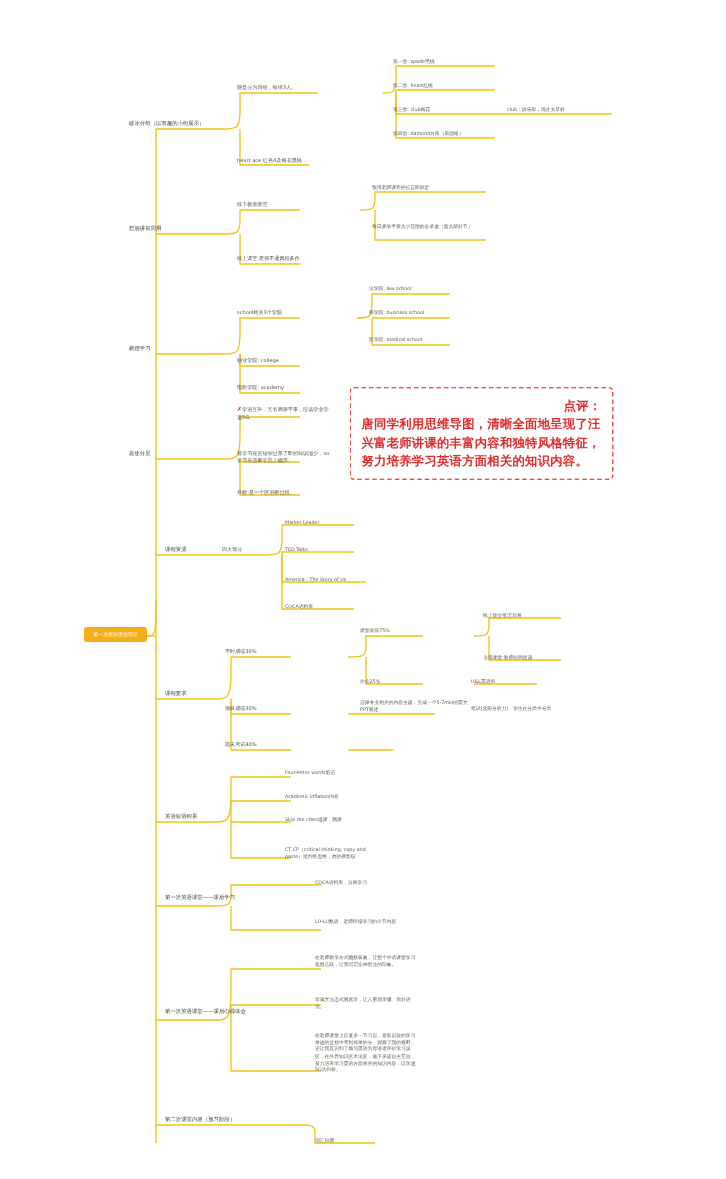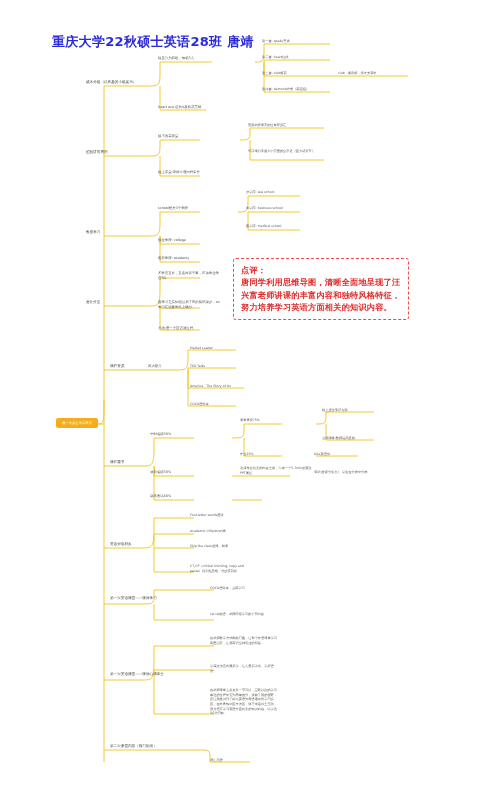--- a/index.html
+++ b/index.html
@@ -77,21 +77,21 @@
     padding: 5px 7px 6px 7px;
     border: 1px dashed #ef4b4b;
     border-radius: 3px;
     background: #ffffff;
     color: #e02b2b;
     font-size: 8.2px;
     line-height: 1.5;
     font-weight: bold;
     letter-spacing: .2px;
   }
-  .comment-box .cb-head { display: block; }
+  .comment-box .cb-head { display: block; text-align: right; }
   .comment-box .cb-body { display: block; }
 </style>
 </head>
 <body>
 
 <div id="canvas">
 
   <svg id="edges" viewBox="0 0 484 786" xmlns="http://www.w3.org/2000/svg">
     <g fill="none" stroke="#f0c419" stroke-width="0.9">
 
@@ -163,21 +163,20 @@
       <path d="M154,680 C154,676 154,674 154,670 L214,670"></path>
       <path d="M154,680 C154,698 154,706 154,714 L214,714"></path>
 
       <path d="M104,750 L142,750"></path>
       <path d="M142,750 L200,750"></path>
       <path d="M200,750 C208,750 210,750 210,756 L210,762 L250,762"></path>
     </g>
   </svg>
 
   <div class="title-block">
-    <div class="title-line">重庆大学22秋硕士英语28班  唐靖</div>
   </div>
 
   <div class="node root" style="left:56px; top:418px; width:42px;">第一次英语课堂笔记</div>
 
   <div class="node lvl1" style="left:86px; top:80px; width:58px;">破冰分组（以有趣的小组展示）</div>
   <div class="node lvl2" style="left:158px; top:56px; width:56px;">随意分为四组，每组3人。</div>
   <div class="node lvl2" style="left:158px; top:105px; width:56px;">heart ace 红色A及梅花黑桃</div>
   <div class="node lvl3" style="left:262px; top:39px; width:62px;">第一首: spade黑桃</div>
   <div class="node lvl3" style="left:262px; top:55px; width:62px;">第二首: heart红桃</div>
   <div class="node lvl3" style="left:262px; top:71px; width:62px;">第三首: club梅花</div>

